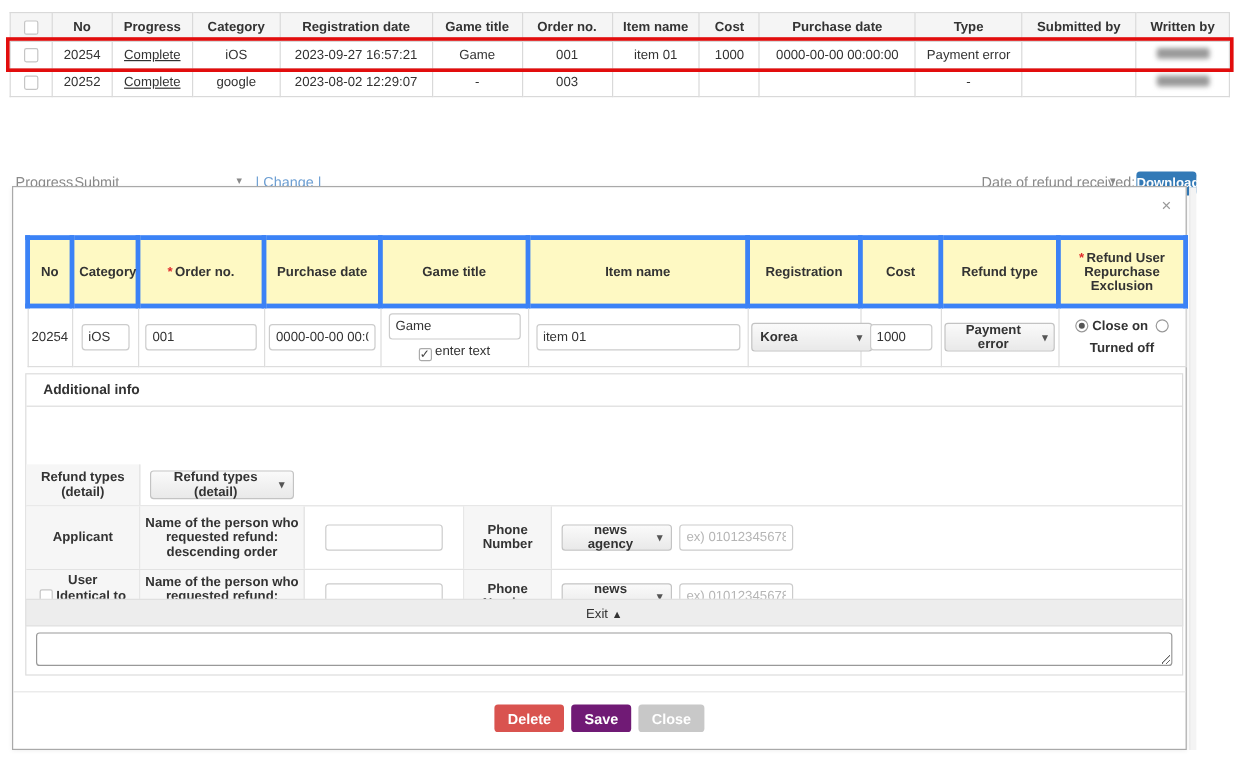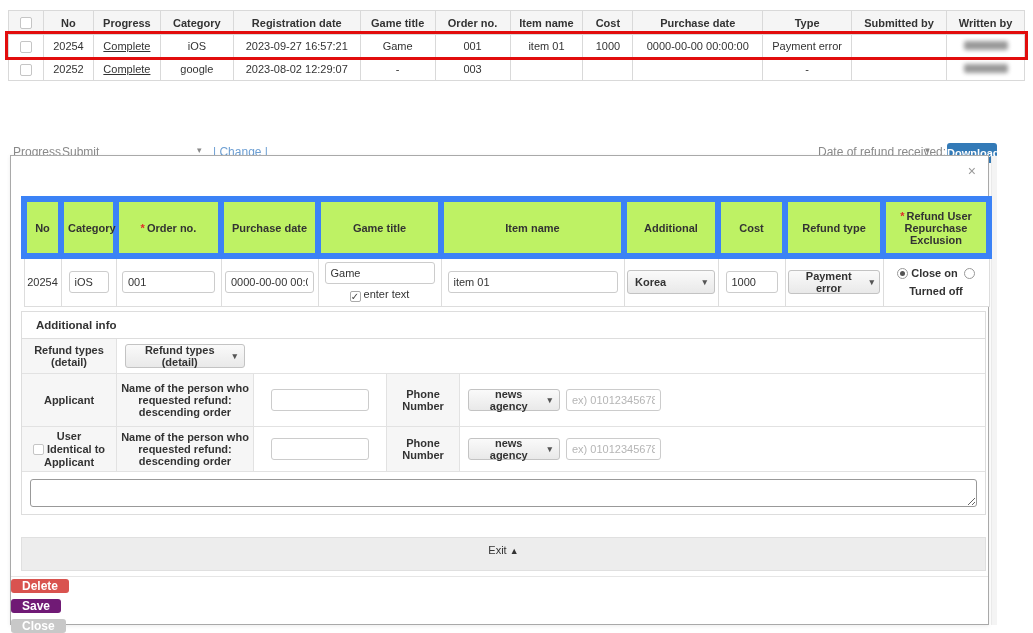--- a/index.html
+++ b/index.html
@@ -26,21 +26,21 @@
   .bg-download { position:absolute; left:947px; top:-2px; width:50px; height:20px; background:#337ab7;
     color:#fff; font-size:11px; font-weight:bold; text-align:center; line-height:20px; border-radius:3px; }
 
   
   .modal { position:absolute; left:10px; top:155px; width:979px; height:470px; background:#fff;
     border:1px solid #a9a9a9; z-index:10; box-shadow:0 1px 4px rgba(0,0,0,.08); }
   .modal-close { position:absolute; right:12px; top:8px; font-size:14px; color:#999; cursor:pointer; line-height:14px; }
 
   
   .ft { position:absolute; left:10px; top:40px; width:965px; border-collapse:collapse; table-layout:fixed; }
-  .ft th { background:#bef264; border:6px solid #3b82f6; font-size:11px; font-weight:bold; height:57px; padding:2px 4px; text-align:center; }
+  .ft th { background:#fef9c3; border:4px solid #3b82f6; font-size:11px; font-weight:bold; height:57px; padding:2px 4px; text-align:center; }
   .ft td { border:1px solid #ddd; font-size:11px; height:50px; text-align:center; vertical-align:middle; padding:2px; background:#fff; }
   .req { color:#e02b2b; margin-right:2px; }
   input[type=text] { border:1px solid #ccc; border-radius:3px; height:22px; font-size:11px;
     font-family:"Liberation Sans",sans-serif; color:#333; padding:0 5px; }
   input::placeholder { color:#b5b5b5; }
   .sel { display:inline-flex; align-items:center; justify-content:space-between;
     background:linear-gradient(#fafafa,#e9e9e9); border:1px solid #c3c3c3; border-radius:3px;
     height:24px; font-size:11px; font-weight:bold; color:#333; padding:0 7px; cursor:pointer; }
   .sel .caret { color:#555; font-size:9px; margin-left:6px; }
   .chk-line { font-size:11px; color:#333; margin-top:4px; }
@@ -57,31 +57,31 @@
   .ai-row { display:flex; border-bottom:1px solid #e2e2e2; align-items:stretch; }
   .ai-row:last-child { border-bottom:none; }
   .ai-cell { border-right:1px solid #e2e2e2; display:flex; align-items:center; justify-content:center; text-align:center; padding:4px; }
   .ai-cell:last-child { border-right:none; }
   .lab { background:#f6f6f6; font-weight:bold; }
   .w-label { width:95px; flex:none; }
   .w-name { width:137px; flex:none; }
   .w-input { width:133px; flex:none; }
   .w-phone { width:73px; flex:none; }
   .w-rest { flex:1; justify-content:flex-start; padding-left:8px; }
-  .h-refund { height:35px; } .h-app { height:53px; } .h-user { height:45px; } .h-oth { height:42px; }
+  .h-refund { height:35px;margin-top:48px; } .h-app { height:53px; } .h-user { height:45px; } .h-oth { height:42px; }
   textarea { width:655px; height:28px; border:1px solid #999; border-radius:3px; resize:both;
     font-family:"Liberation Sans",sans-serif; font-size:11px; }
   .ai .w-rest.oth { padding:4px 8px; }
   .ai textarea { width:100%; }
 
-  .exit-bar { position:absolute; left:10px; top:381px; width:965px; height:34px; background:#ededed;
+  .exit-bar { position:absolute; left:10px; top:343px; width:965px; height:23px; background:#ededed;
     border:1px solid #e0e0e0; font-size:11px; text-align:center; line-height:24px; color:#333; cursor:pointer; }
 
   .footer { position:absolute; left:0; right:0; top:420px; bottom:0; border-top:1px solid #e6e6e6;
-    display:flex; justify-content:center; align-items:flex-start; gap:6px; padding-top:10px;flex-direction:column; }
+    display:flex; justify-content:center; align-items:flex-start; gap:6px; padding-top:10px; }
   .btn { height:23px; border:none; border-radius:3px; font-size:12px; font-weight:bold; color:#fff;
     padding:0 11px; cursor:pointer; font-family:"Liberation Sans",sans-serif; }
   .btn-delete { background:#d9534f; }
   .btn-save { background:#701a75; }
   .btn-close { background:#c8c8c8; }
 
   .scroll-strip { position:absolute; left:991px; top:156px; width:6px; height:469px; background:#f4f4f4;
     border-left:1px solid #ececec; z-index:3; }
 </style>
 </head>
@@ -181,39 +181,39 @@
         <col style="width:106px">
     </colgroup>
     <tbody>
         <tr>
       <th>No</th>
       <th>Category</th>
       <th><span class="req">*</span><span>Order no.</span></th>
       <th>Purchase date</th>
       <th>Game title</th>
       <th>Item name</th>
-      <th>Additional</th>
+      <th>Registration</th>
       <th>Cost</th>
       <th>Refund type</th>
       <th><span class="req">*</span><span>Refund User Repurchase Exclusion</span></th>
     </tr>
     <tr>
       <td>20254</td>
       <td><input type="text" style="width: 40px;" value="iOS"></td>
       <td><input type="text" style="width: 93px;" value="001"></td>
       <td><input type="text" style="width: 89px;" value="0000-00-00 00:00:00"></td>
       <td>
         <input type="text" style="width: 110px;" value="Game">
         <div class="chk-line">
           <span class="chk">✓</span><span>enter text</span>
         </div>
       </td>
       <td><input type="text" style="width: 170px;" value="item 01"></td>
       <td>
-        <span class="sel" style="width:88px">
+        <span class="sel" style="width:101px">
           <span>Korea</span>
           <span class="caret">▾</span>
         </span>
       </td>
       <td><input type="text" style="width: 52px;" value="1000"></td>
       <td>
         <span class="sel" style="width:92px;padding:0 5px">
           <span>Payment error</span>
           <span class="caret">▾</span>
         </span>

